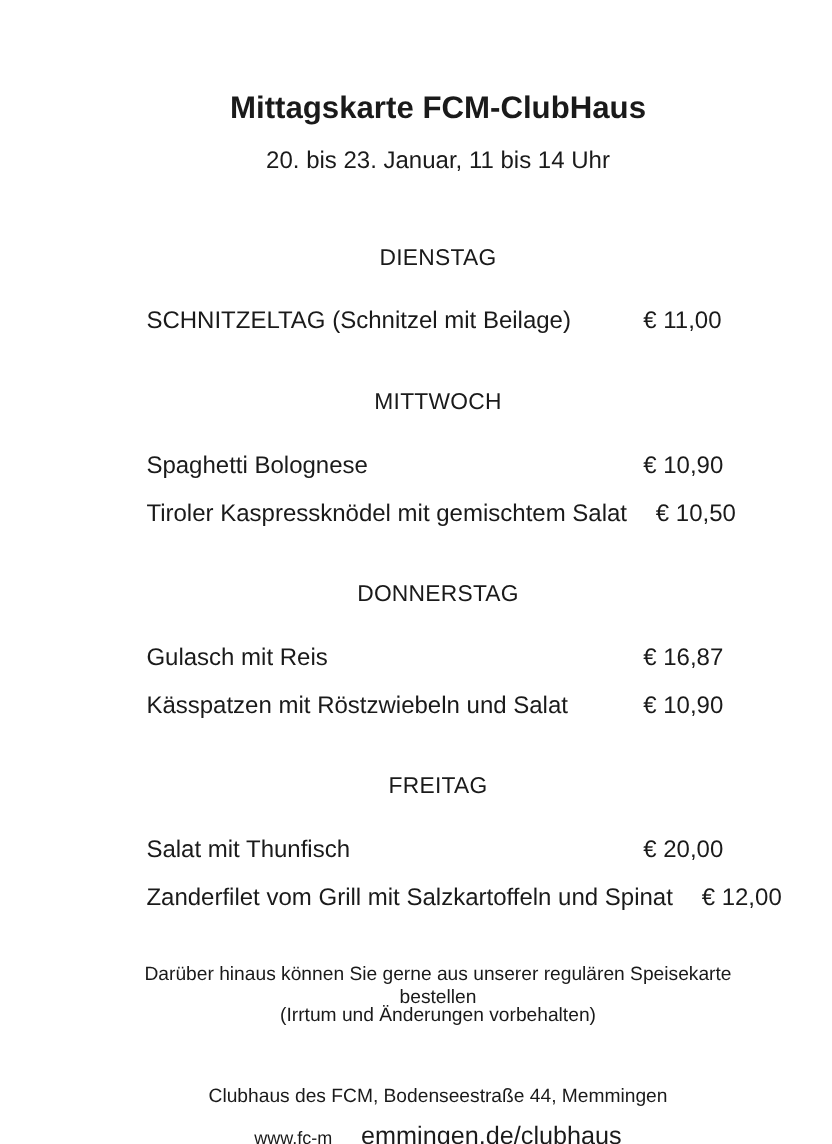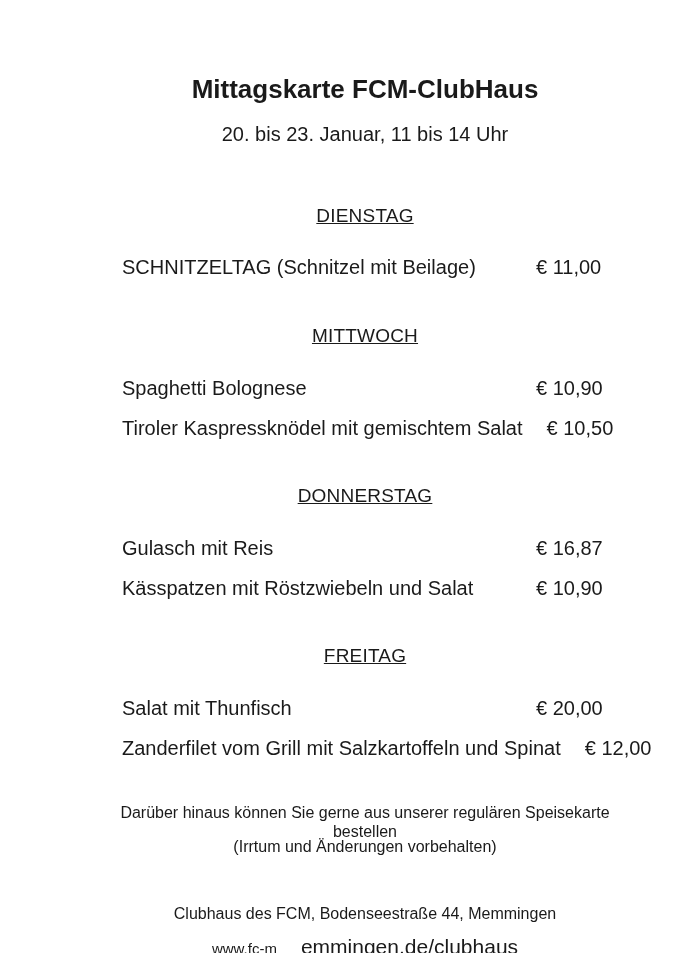--- a/index.html
+++ b/index.html
@@ -27,21 +27,20 @@
   .title {
     font-size: 26px;
     font-weight: bold;
   }
   .subtitle {
     font-size: 20px;
   }
   .day-heading {
     font-size: 19px;
     letter-spacing: 0.2px;
-    text-decoration: underline;
   }
   .row {
     display: flex;
     justify-content: space-between;
     align-items: flex-end;
     font-size: 20px;
   }
   .dish { flex: 1 1 auto; text-align: left; white-space: nowrap; }
   .price { flex: 0 0 72px; width: 72px; text-align: left; white-space: nowrap; }
   .note {

